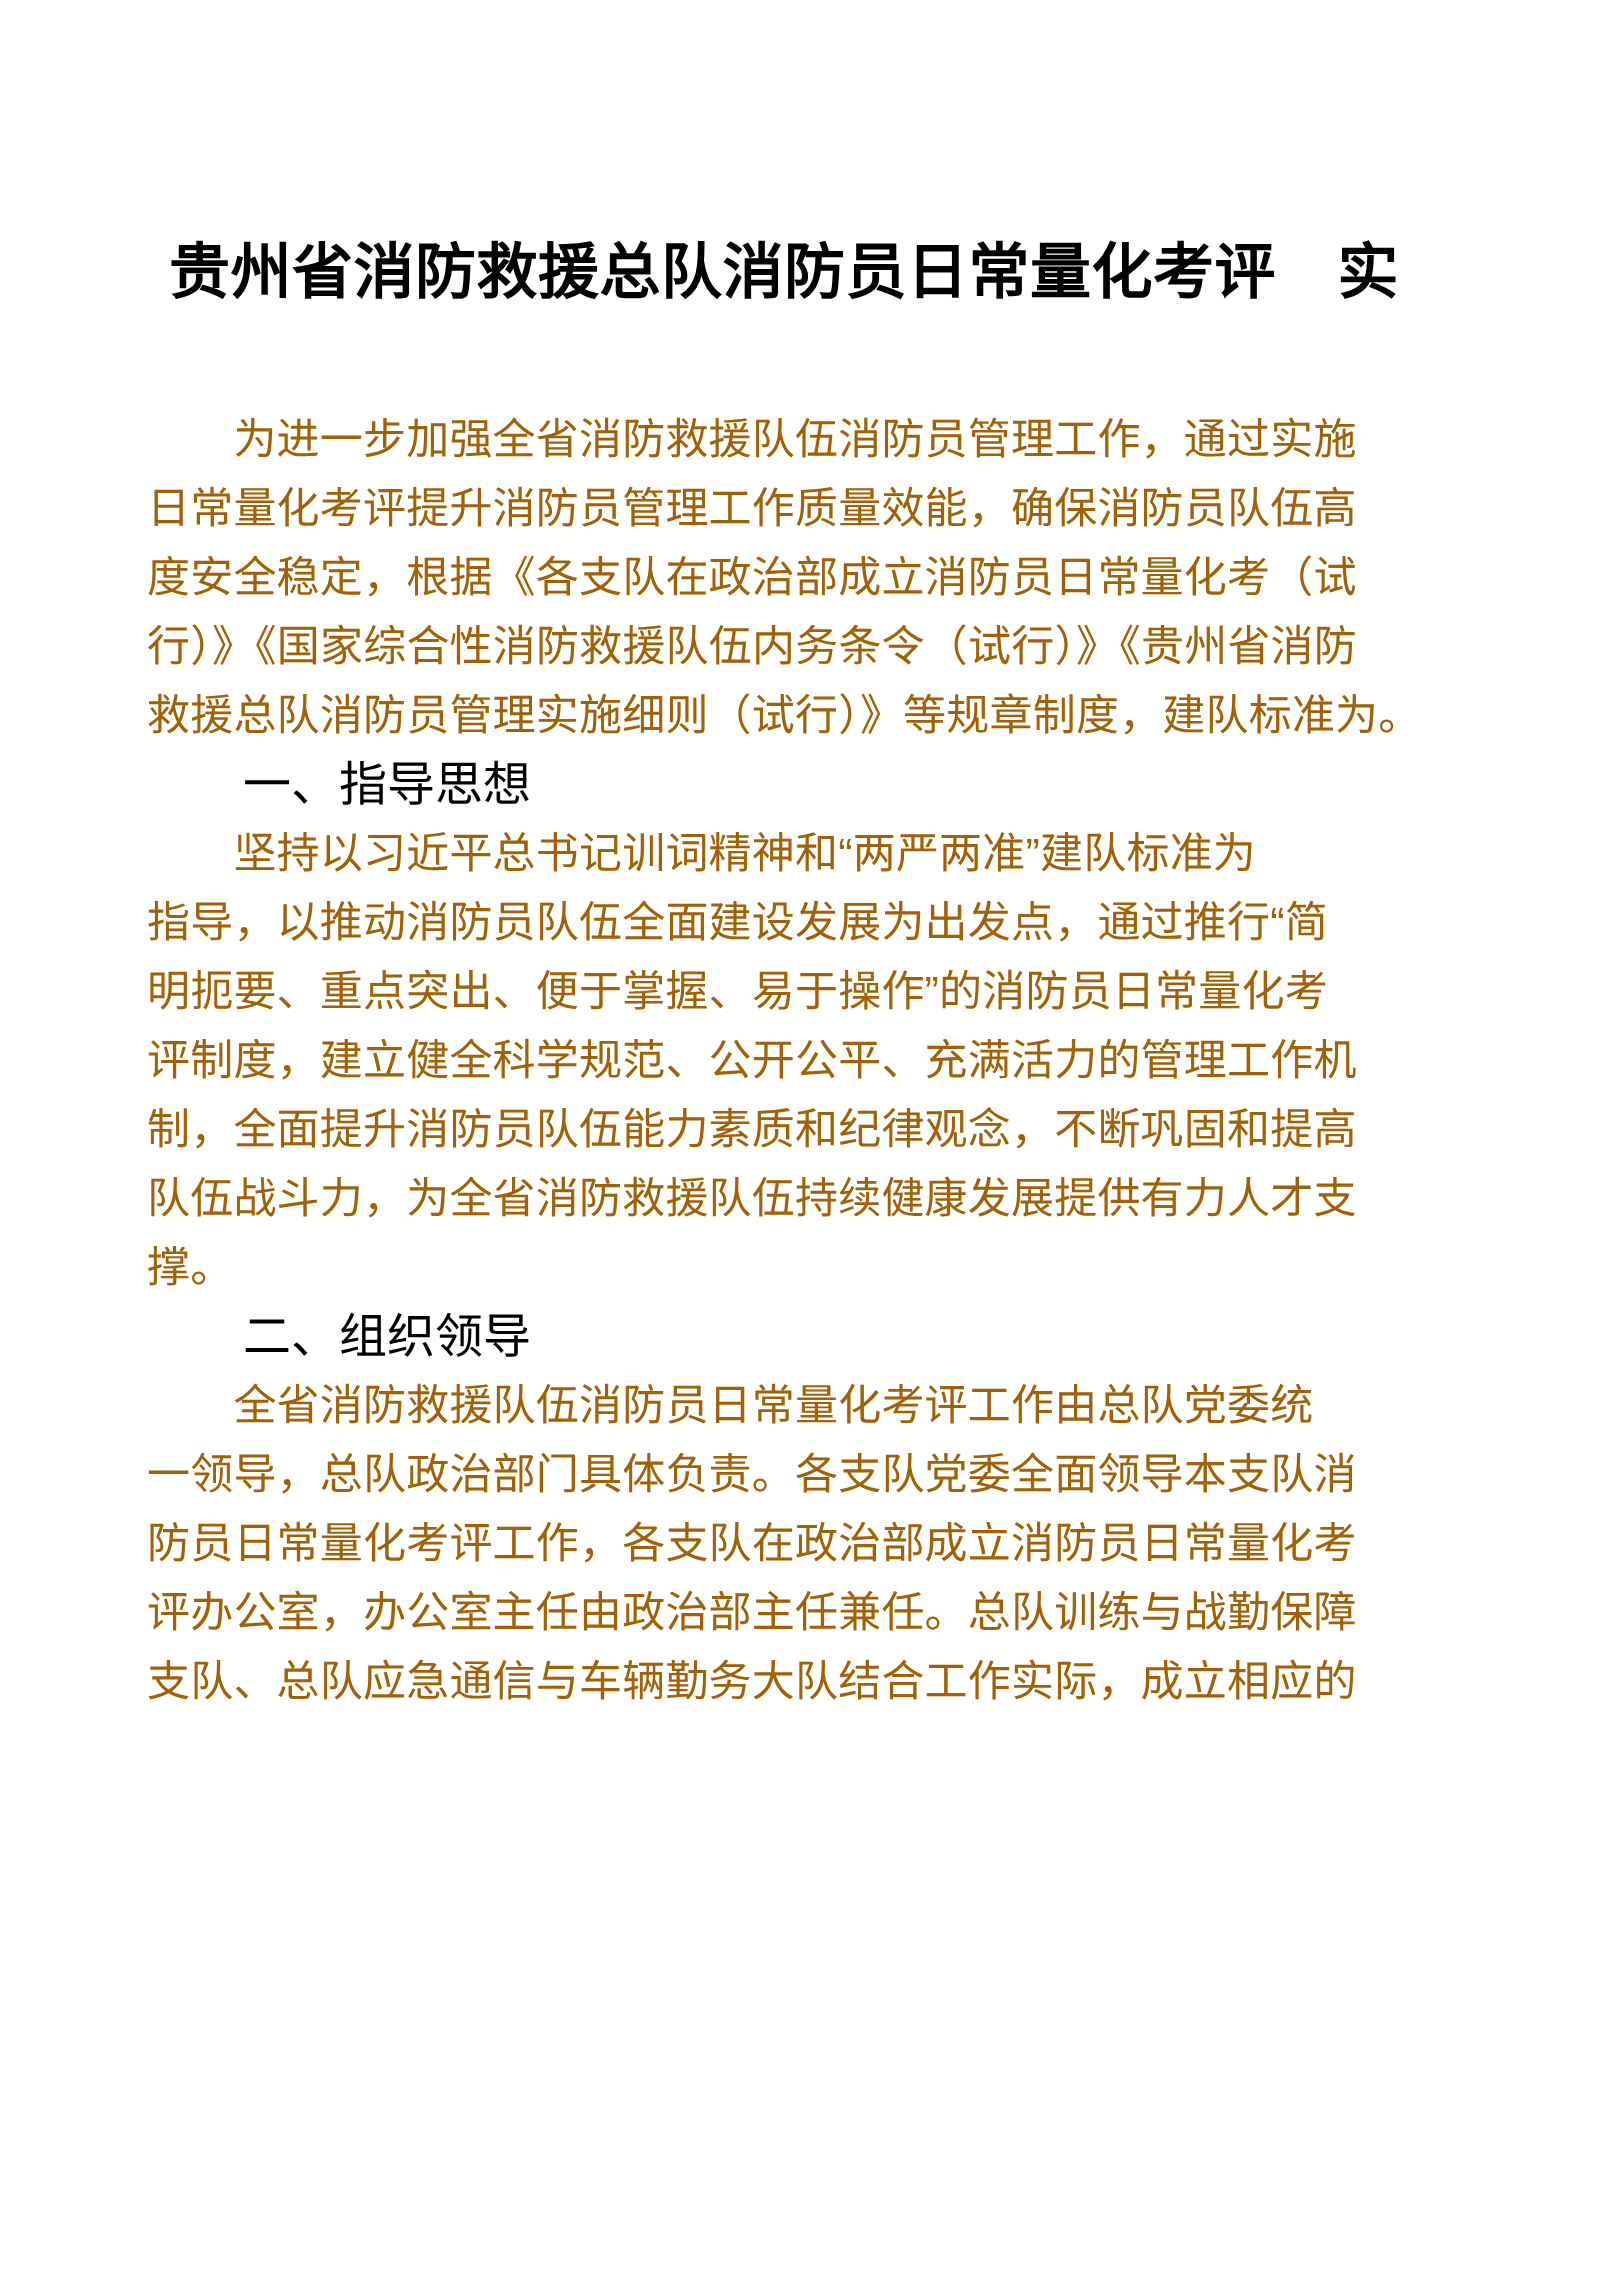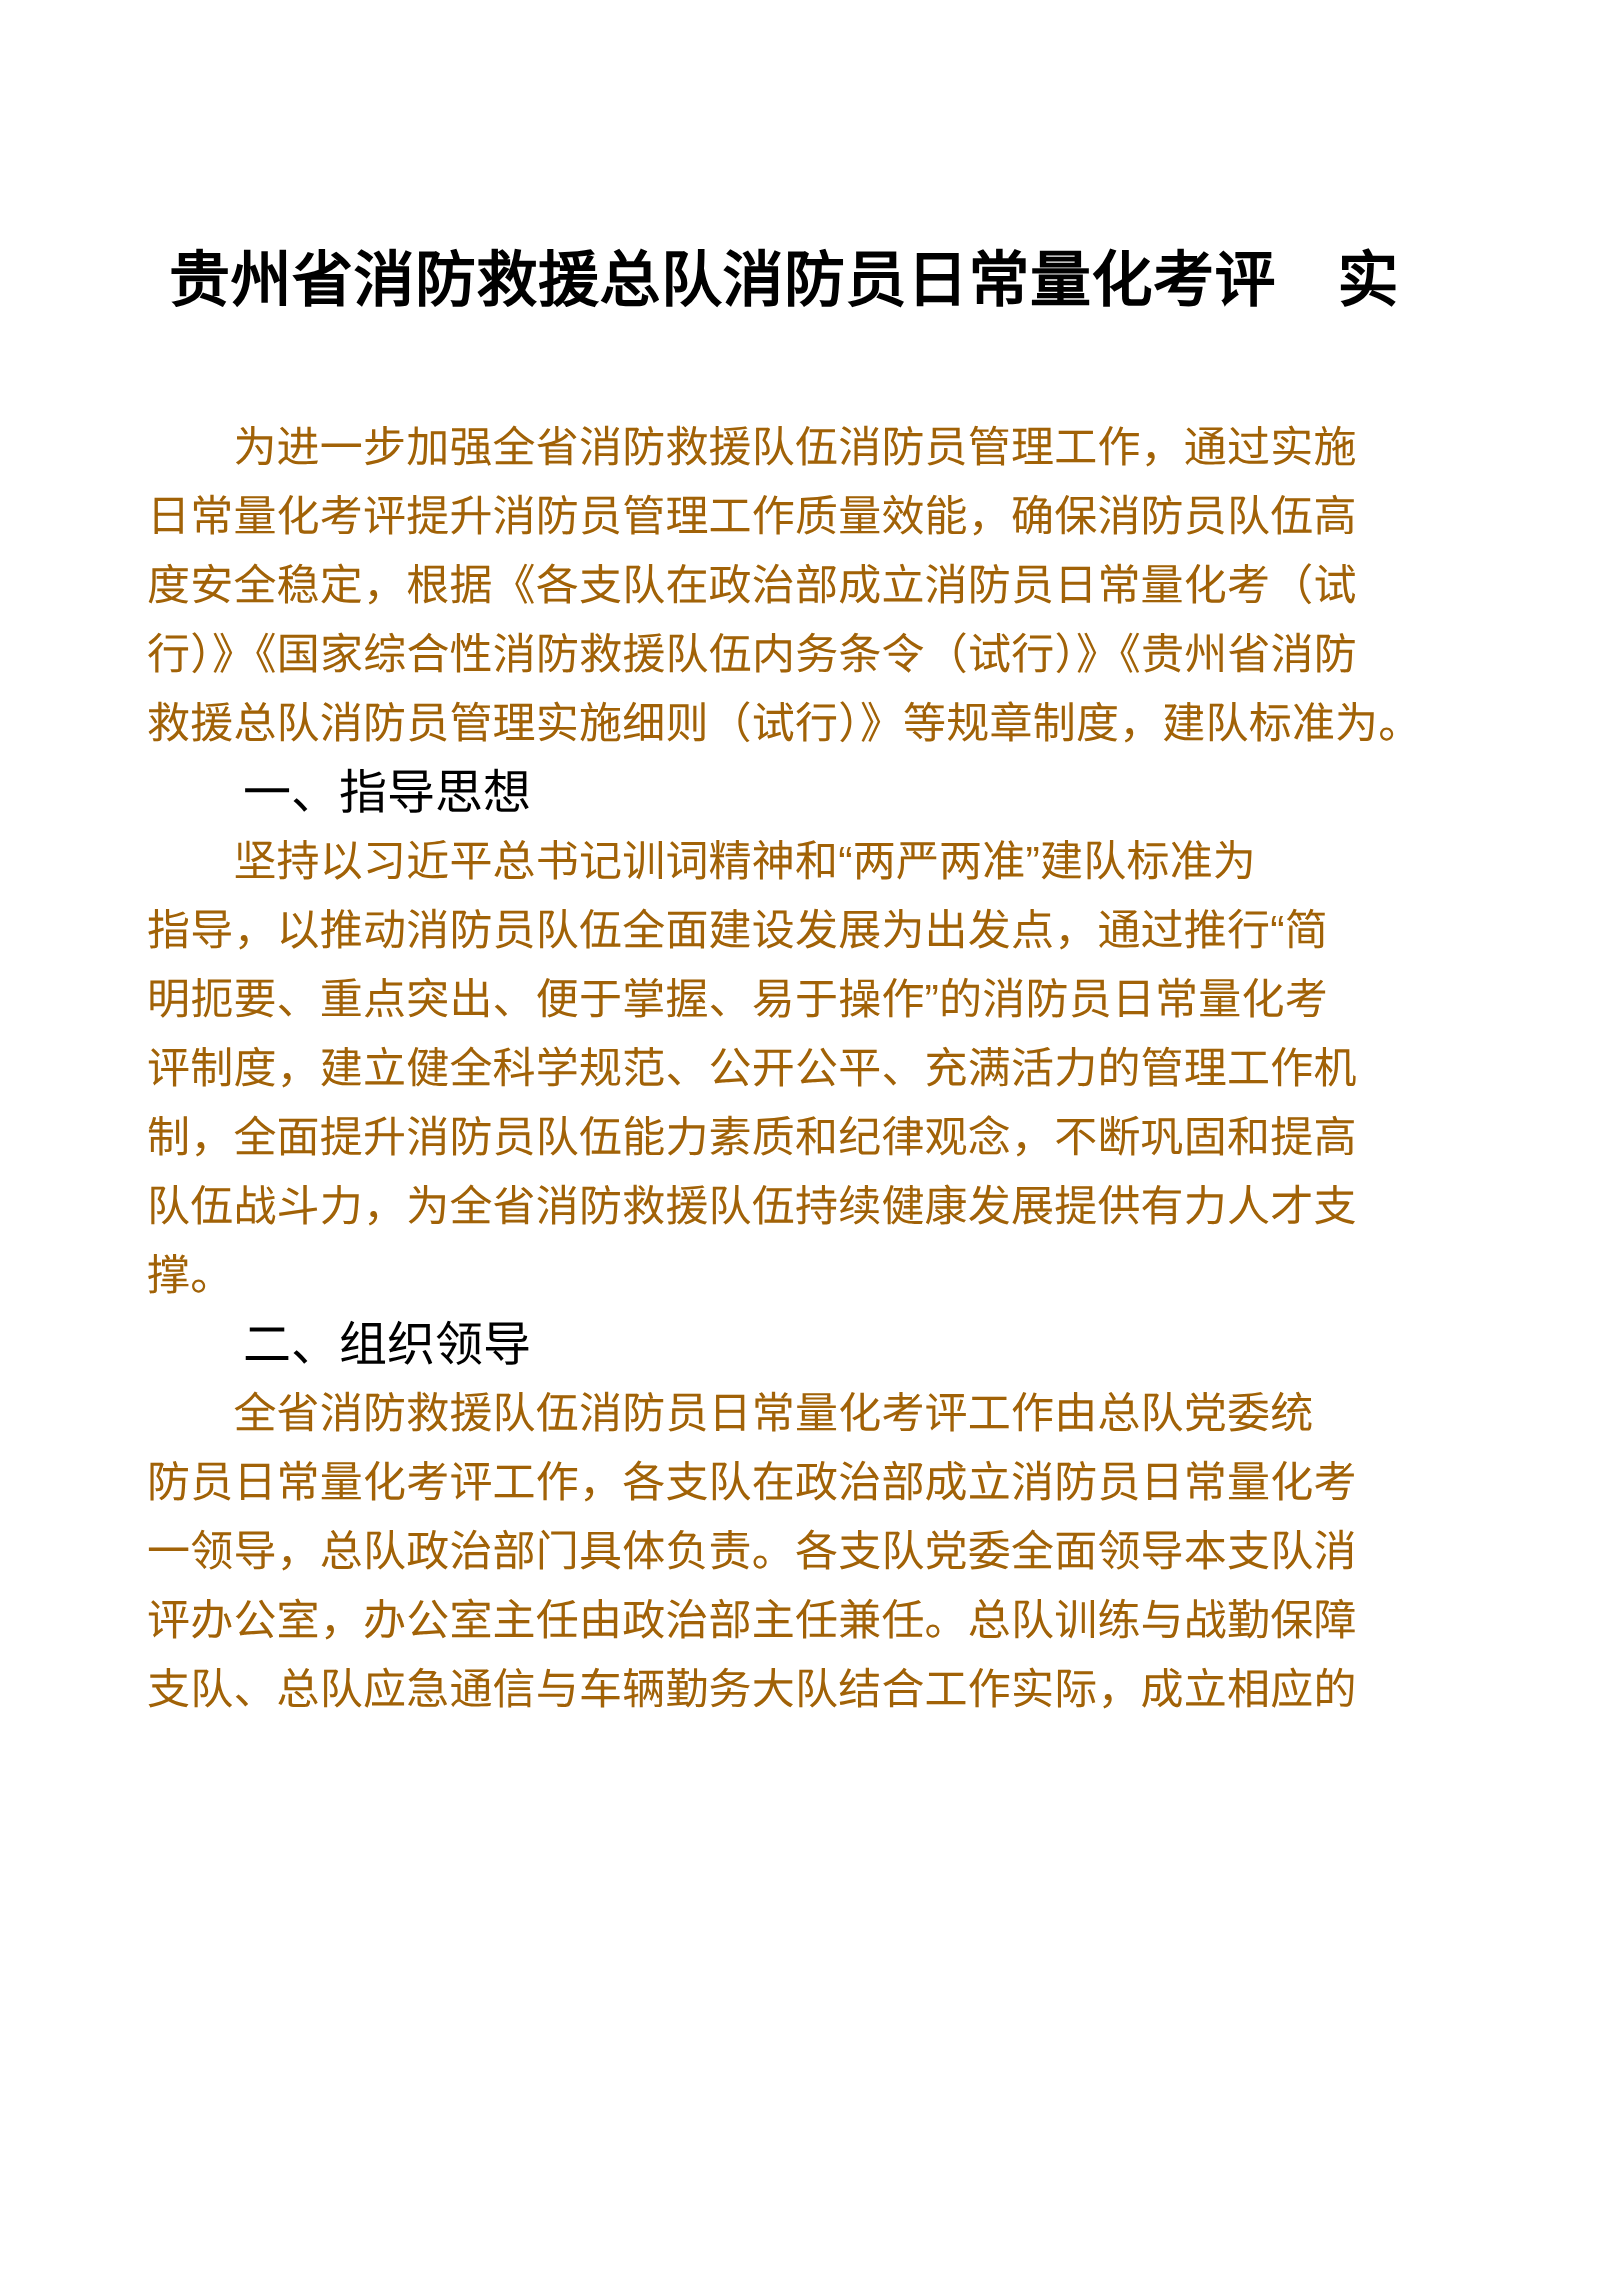--- a/index.html
+++ b/index.html
@@ -16,21 +16,21 @@
     position: relative;
     width: 1621px;
     height: 2293px;
     background: #ffffff;
     overflow: hidden;
     box-sizing: border-box;
   }
   .doc-body {
     position: absolute;
     left: 147px;
-    top: 12px;
+    top: 4px;
     width: 1274px;
   }
   .doc-title {
     margin: 0;
     padding: 0;
     font-size: 61px;
     line-height: 82px;
     font-weight: 700;
     text-align: center;
     letter-spacing: 0.5px;
@@ -102,21 +102,21 @@
         <span class="ln">评制度，建立健全科学规范、公开公平、充满活力的管理工作机</span>
         <span class="ln">制，全面提升消防员队伍能力素质和纪律观念，不断巩固和提高</span>
         <span class="ln">队伍战斗力，为全省消防救援队伍持续健康发展提供有力人才支</span>
         <span class="ln">撑。</span>
       </p>
 
     <p class="heading-line">二、组织领导</p>
 
     <p class="para">
         <span class="ln">　　全省消防救援队伍消防员日常量化考评工作由总队党委统</span>
+        <span class="ln">一领导，总队政治部门具体负责。各支队党委全面领导本支队消</span>
         <span class="ln">防员日常量化考评工作，各支队在政治部成立消防员日常量化考</span>
-        <span class="ln">一领导，总队政治部门具体负责。各支队党委全面领导本支队消</span>
         <span class="ln">评办公室，办公室主任由政治部主任兼任。总队训练与战勤保障</span>
         <span class="ln">支队、总队应急通信与车辆勤务大队结合工作实际，成立相应的</span>
       </p>
 
   </div>
 </div>
 
 
 </body></html>

